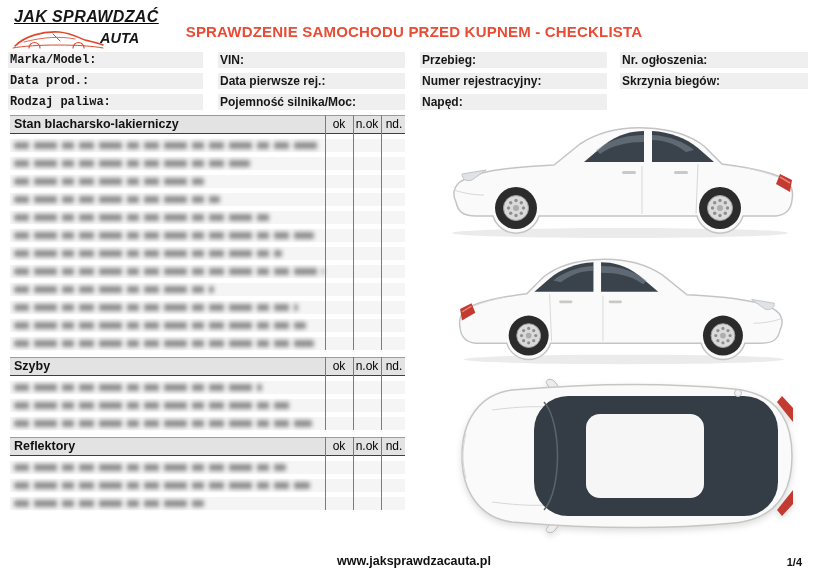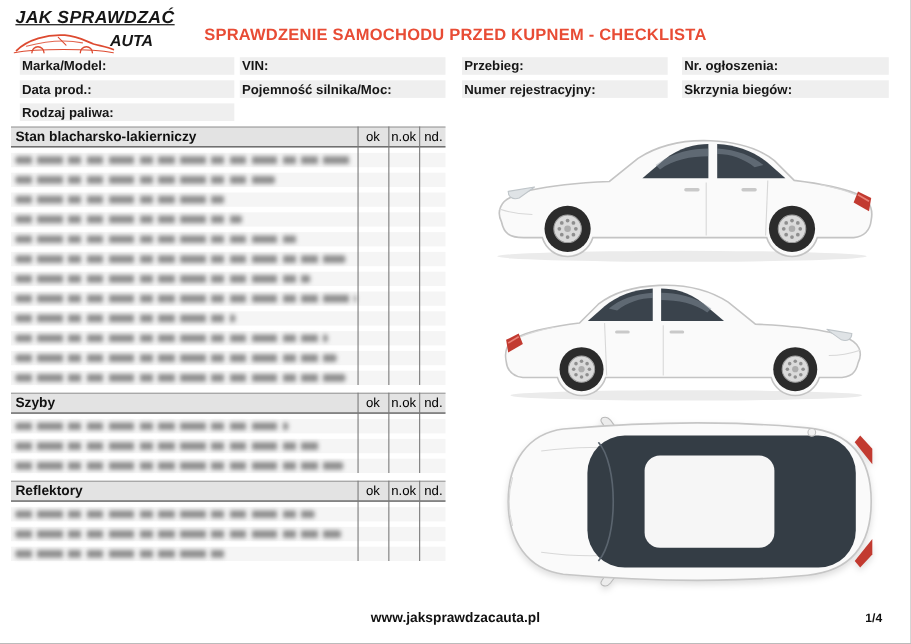--- a/index.html
+++ b/index.html
@@ -14,21 +14,21 @@
   .logo-line2{position:absolute;left:86px;top:22px;font-size:14.5px;font-weight:bold;
               font-style:italic;color:#161616;}
 
   
   .title{position:absolute;left:0;top:23px;width:100%;text-align:center;
          font-size:15px;font-weight:bold;color:#E84C35;letter-spacing:.2px;white-space:nowrap;}
 
   
   .form{position:absolute;left:0;top:52px;width:828px;height:62px;}
   .form-col{position:absolute;top:0;}
-  .form-col.c0{left:18px;width:195px;}
+  .form-col.c0{left:8px;width:195px;font-family:Liberation Mono, monospace;}
   .form-col.c1{left:218px;width:187px;}
   .form-col.c2{left:420px;width:187px;}
   .form-col.c3{left:620px;width:188px;}
   .field{height:16px;margin-bottom:5px;background:#EFEFEF;display:flex;align-items:center;}
   .field-label{font-size:12px;font-weight:bold;color:#161616;padding-left:2px;white-space:nowrap;}
   .field-value{font-size:12px;color:#161616;padding-left:4px;}
 
   
   .checklist{position:absolute;left:10px;top:115px;width:395px;}
   .section{position:relative;margin-bottom:7px;}
@@ -99,31 +99,39 @@
           <span class="field-label">Rodzaj paliwa:</span>
           <span class="field-value"></span>
         </div>
       </div>
       <div class="form-col c1">
         <div class="field">
           <span class="field-label">VIN:</span>
           <span class="field-value"></span>
         </div>
         <div class="field">
+          <span class="field-label">Data pierwsze rej.:</span>
+          <span class="field-value"></span>
+        </div>
+        <div class="field">
           <span class="field-label">Pojemność silnika/Moc:</span>
           <span class="field-value"></span>
         </div>
       </div>
       <div class="form-col c2">
         <div class="field">
           <span class="field-label">Przebieg:</span>
           <span class="field-value"></span>
         </div>
         <div class="field">
           <span class="field-label">Numer rejestracyjny:</span>
+          <span class="field-value"></span>
+        </div>
+        <div class="field">
+          <span class="field-label">Napęd:</span>
           <span class="field-value"></span>
         </div>
       </div>
       <div class="form-col c3">
         <div class="field">
           <span class="field-label">Nr. ogłoszenia:</span>
           <span class="field-value"></span>
         </div>
         <div class="field">
           <span class="field-label">Skrzynia biegów:</span>

